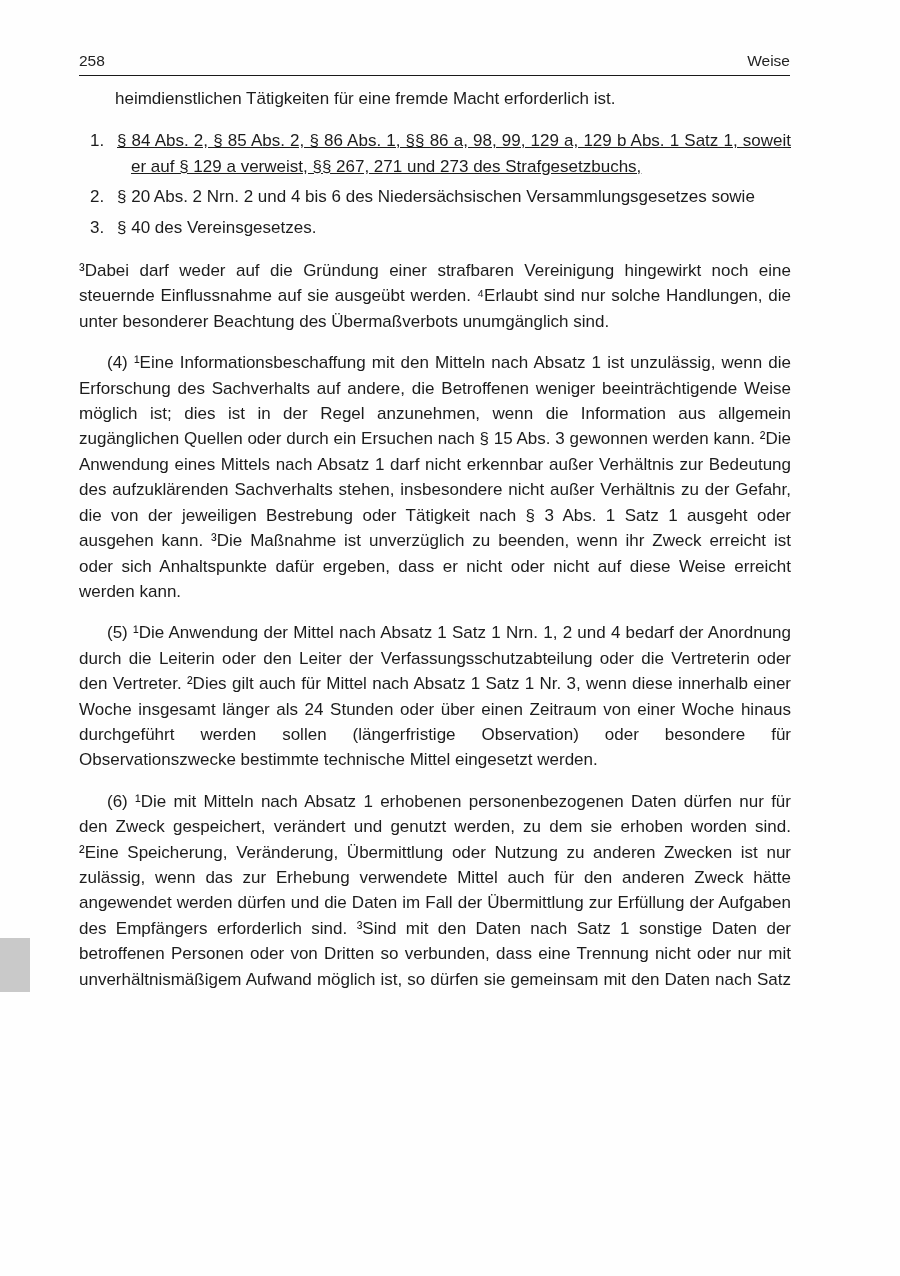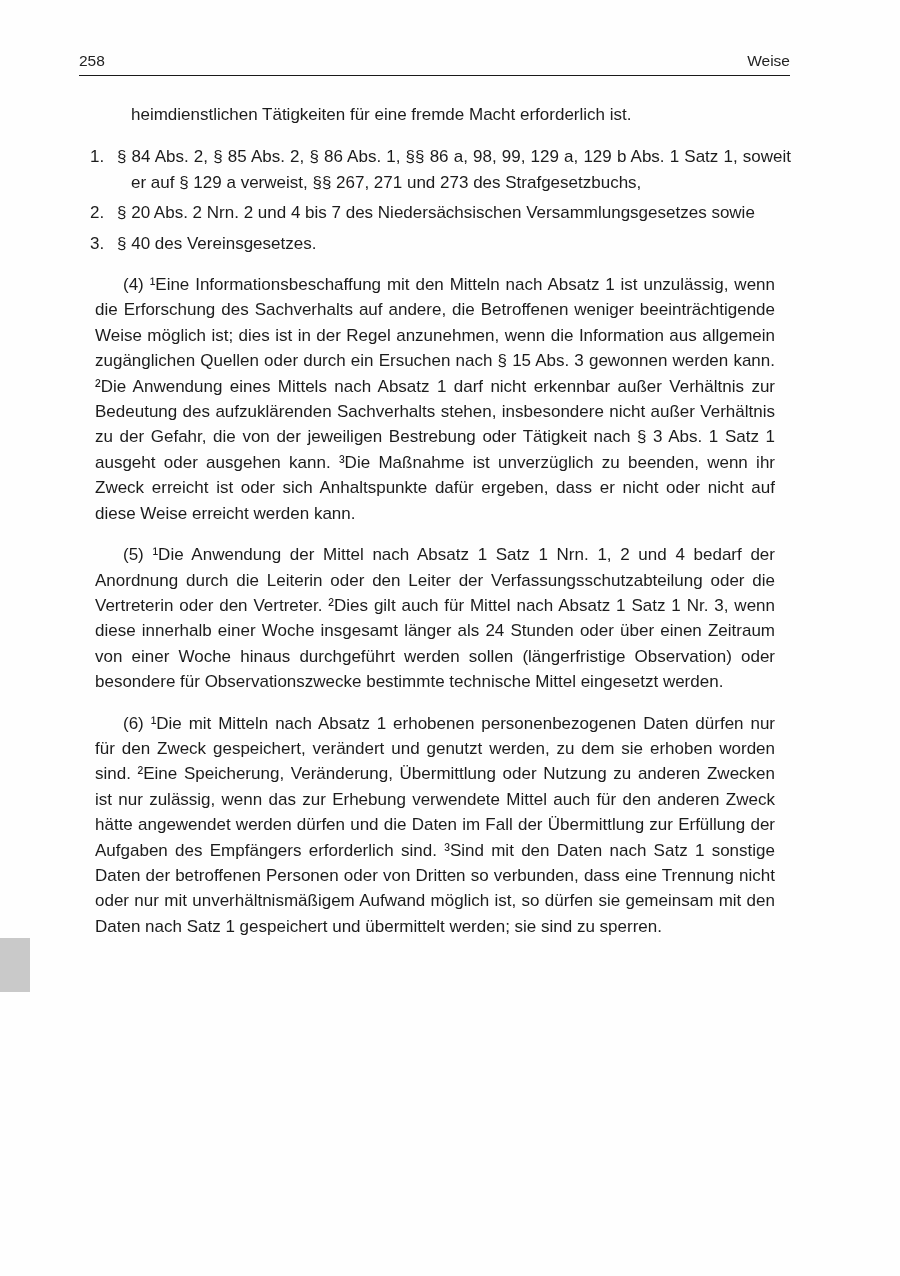--- a/index.html
+++ b/index.html
@@ -29,31 +29,31 @@
     font-size: 15.5px; color: #222;
     border-bottom: 1.5px solid #1a1a1a;
   }
   .content {
     position: absolute;
     top: 86px; left: 79px; width: 712px;
     font-size: 17px; line-height: 25.4px;
     text-align: justify;
     hyphens: auto;
   }
-  .content p { margin: 16px; }
+  .content p { margin: 0; }
   .p-cont { padding-left: 36px; text-align: left; }
   .p-indent { margin-top: 16px !important; text-indent: 28px; }
   .p-flush { margin-top: 18px !important; }
   .p-last { margin-top: 0 !important; text-indent: 28px; text-align-last: justify; }
   .num-list { margin-top: 17px; }
   .li { display: flex; margin-bottom: 5px; }
   .li:last-child { margin-bottom: 0; }
   .li .num { flex: none; width: 27px; margin-left: 11px; }
   .li .li-text { flex: 1; text-align: justify; }
-  .li .li-text.hang { padding-left: 14px; text-indent: -14px; }
+  .li .li-text.hang { padding-left: 14px; text-indent: -14px; text-decoration: underline; }
 </style>
 </head>
 <body>
 
 <div class="page">
 
   <div class="thumb-tab"></div>
 
   <div class="header">
     <span>258</span>
@@ -65,28 +65,29 @@
     <p class="p-cont">heimdienstlichen Tätigkeiten für eine fremde Macht erforderlich ist.</p>
 
 
     <div class="num-list">
       <div class="li">
         <span class="num">1.</span>
         <span class="li-text hang">§ 84 Abs. 2, § 85 Abs. 2, § 86 Abs. 1, §§ 86 a, 98, 99, 129 a, 129 b Abs. 1 Satz 1, soweit er auf § 129 a verweist, §§ 267, 271 und 273 des Strafgesetzbuchs,</span>
       </div>
       <div class="li">
         <span class="num">2.</span>
-        <span class="li-text">§ 20 Abs. 2 Nrn. 2 und 4 bis 7 des Niedersächsischen Versammlungsgesetzes sowie</span>
+        <span class="li-text">§ 20 Abs. 2 Nrn. 2 und 4 bis 6 des Niedersächsischen Versammlungsgesetzes sowie</span>
       </div>
       <div class="li">
         <span class="num">3.</span>
         <span class="li-text">§ 40 des Vereinsgesetzes.</span>
       </div>
     </div>
 
+    <p class="p-flush">³Dabei darf weder auf die Gründung einer strafbaren Vereinigung hingewirkt noch eine steuernde Einflussnahme auf sie ausgeübt werden. ⁴Erlaubt sind nur solche Handlungen, die unter besonderer Beachtung des Übermaßverbots unumgänglich sind.</p>
 
     <p class="p-indent">(4) ¹Eine Informationsbeschaffung mit den Mitteln nach Absatz 1 ist unzulässig, wenn die Erforschung des Sachverhalts auf andere, die Betroffenen weniger beeinträchtigende Weise möglich ist; dies ist in der Regel anzunehmen, wenn die Information aus allgemein zugänglichen Quellen oder durch ein Ersuchen nach § 15 Abs. 3 gewonnen werden kann. ²Die Anwendung eines Mittels nach Absatz 1 darf nicht erkennbar außer Verhältnis zur Bedeutung des aufzuklärenden Sachverhalts stehen, insbesondere nicht außer Verhältnis zu der Gefahr, die von der jeweiligen Bestrebung oder Tätigkeit nach § 3 Abs. 1 Satz 1 ausgeht oder ausgehen kann. ³Die Maßnahme ist unverzüglich zu beenden, wenn ihr Zweck erreicht ist oder sich Anhaltspunkte dafür ergeben, dass er nicht oder nicht auf diese Weise erreicht werden kann.</p>
 
     <p class="p-indent">(5) ¹Die Anwendung der Mittel nach Absatz 1 Satz 1 Nrn. 1, 2 und 4 bedarf der Anordnung durch die Leiterin oder den Leiter der Verfassungsschutzabteilung oder die Vertreterin oder den Vertreter. ²Dies gilt auch für Mittel nach Absatz 1 Satz 1 Nr. 3, wenn diese innerhalb einer Woche insgesamt länger als 24 Stunden oder über einen Zeitraum von einer Woche hinaus durchgeführt werden sollen (längerfristige Observation) oder besondere für Observationszwecke bestimmte technische Mittel eingesetzt werden.</p>
 
     <p class="p-indent">(6) ¹Die mit Mitteln nach Absatz 1 erhobenen personenbezogenen Daten dürfen nur für den Zweck gespeichert, verändert und genutzt werden, zu dem sie erhoben worden sind. ²Eine Speicherung, Veränderung, Übermittlung oder Nutzung zu anderen Zwecken ist nur zulässig, wenn das zur Erhebung verwendete Mittel auch für den anderen Zweck hätte angewendet werden dürfen und die Daten im Fall der Übermittlung zur Erfüllung der Aufgaben des Empfängers erforderlich sind. ³Sind mit den Daten nach Satz 1 sonstige Daten der betroffenen Personen oder von Dritten so verbunden, dass eine Trennung nicht oder nur mit unverhältnismäßigem Aufwand möglich ist, so dürfen sie gemeinsam mit den Daten nach Satz 1 gespeichert und übermittelt werden; sie sind zu sperren.</p>
 
 
   </div>
 

